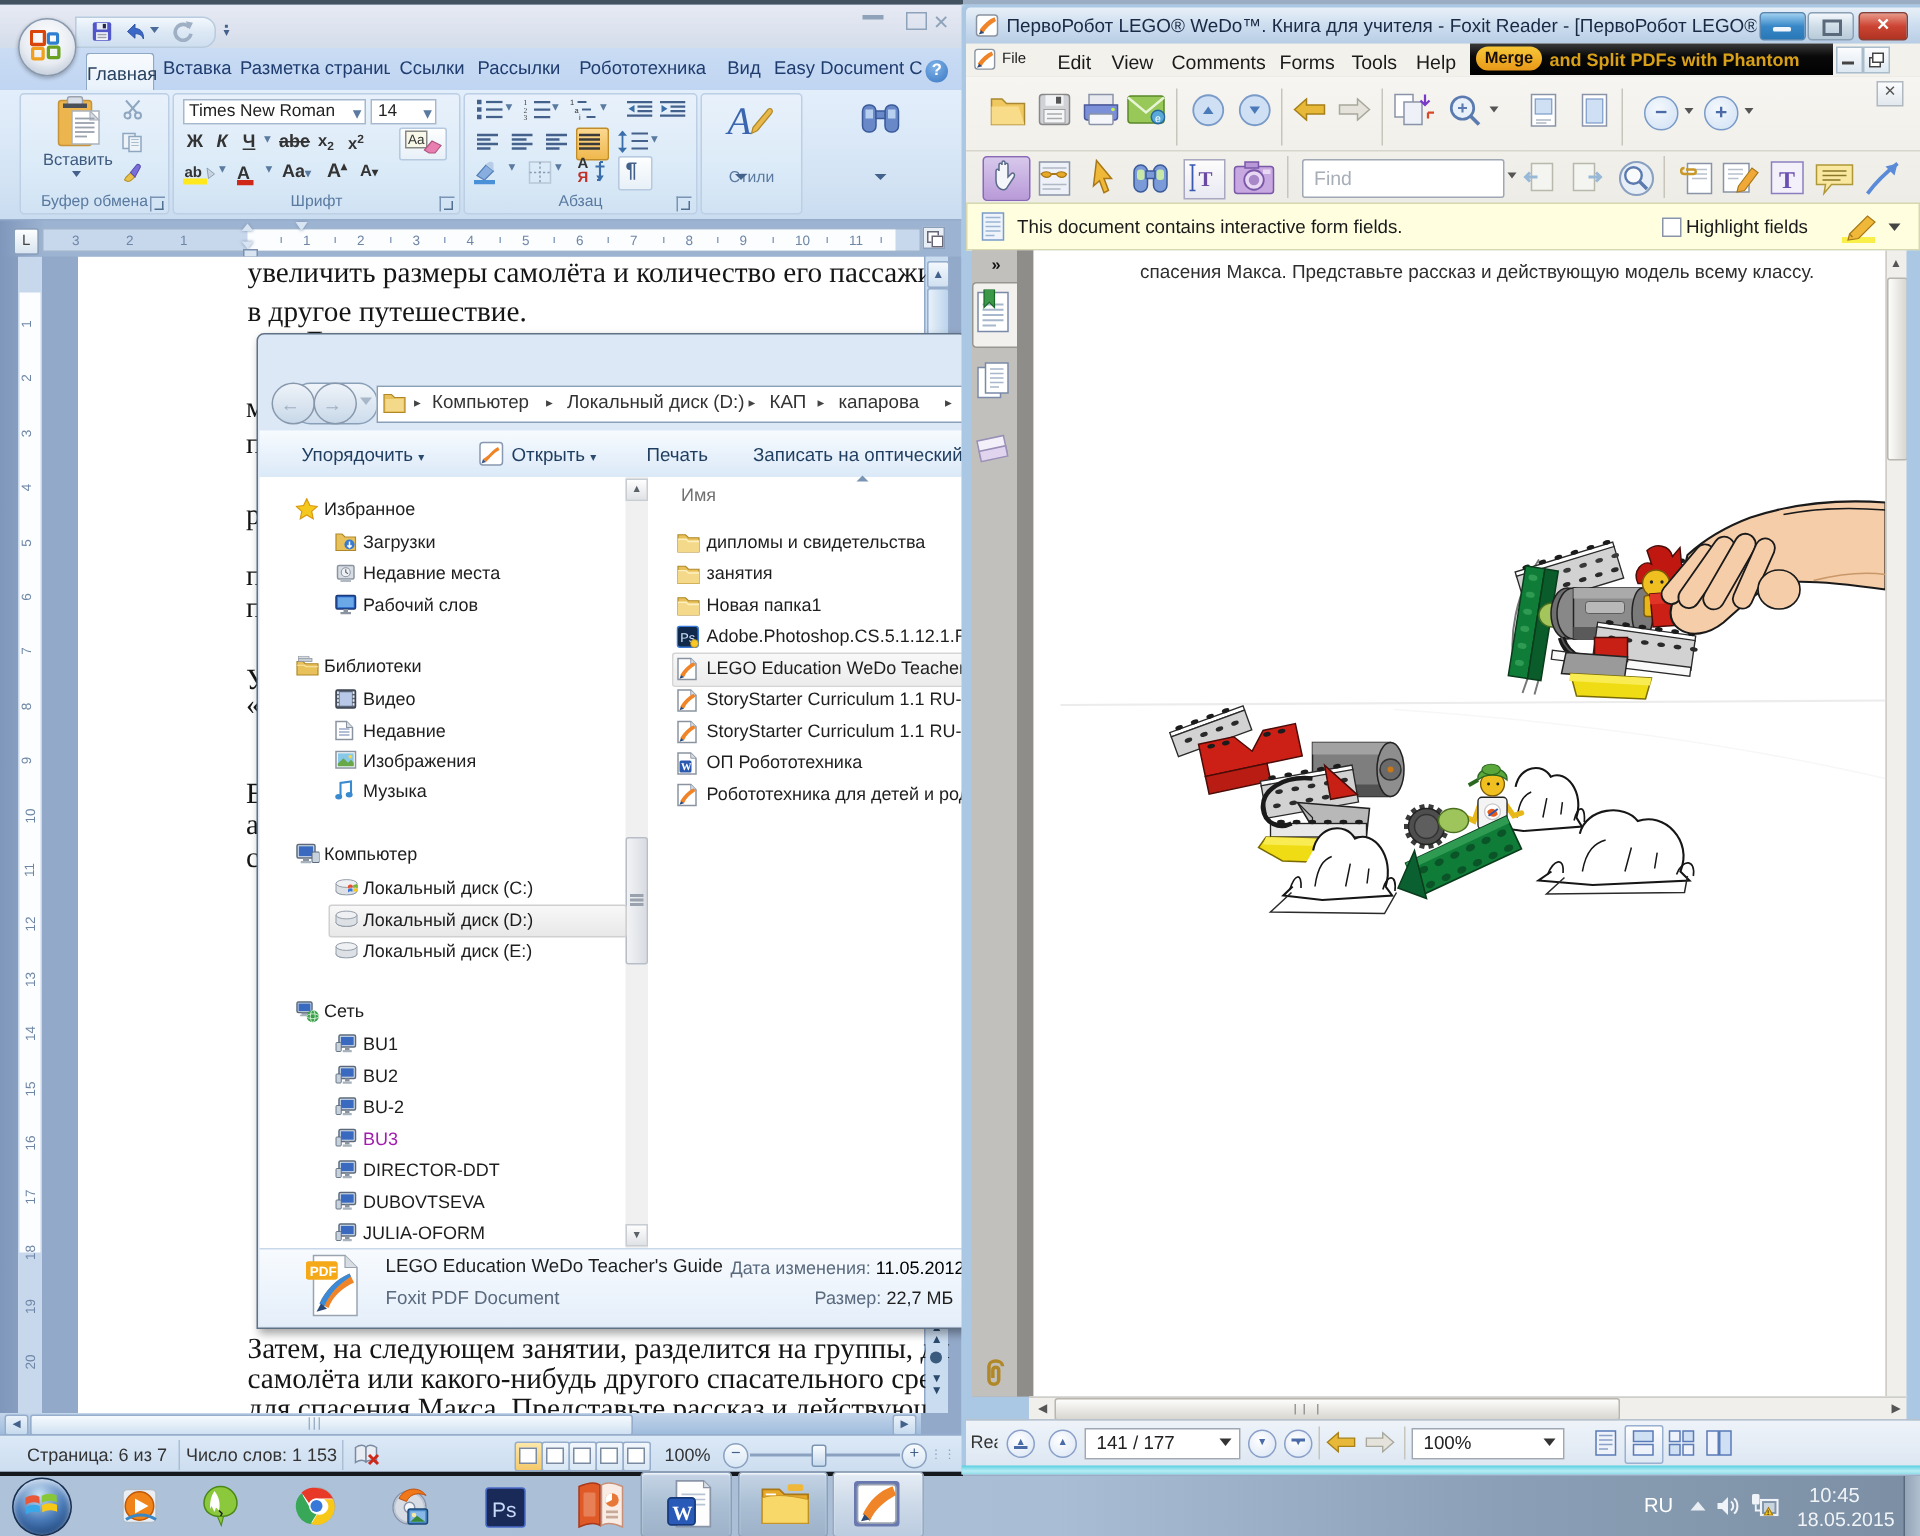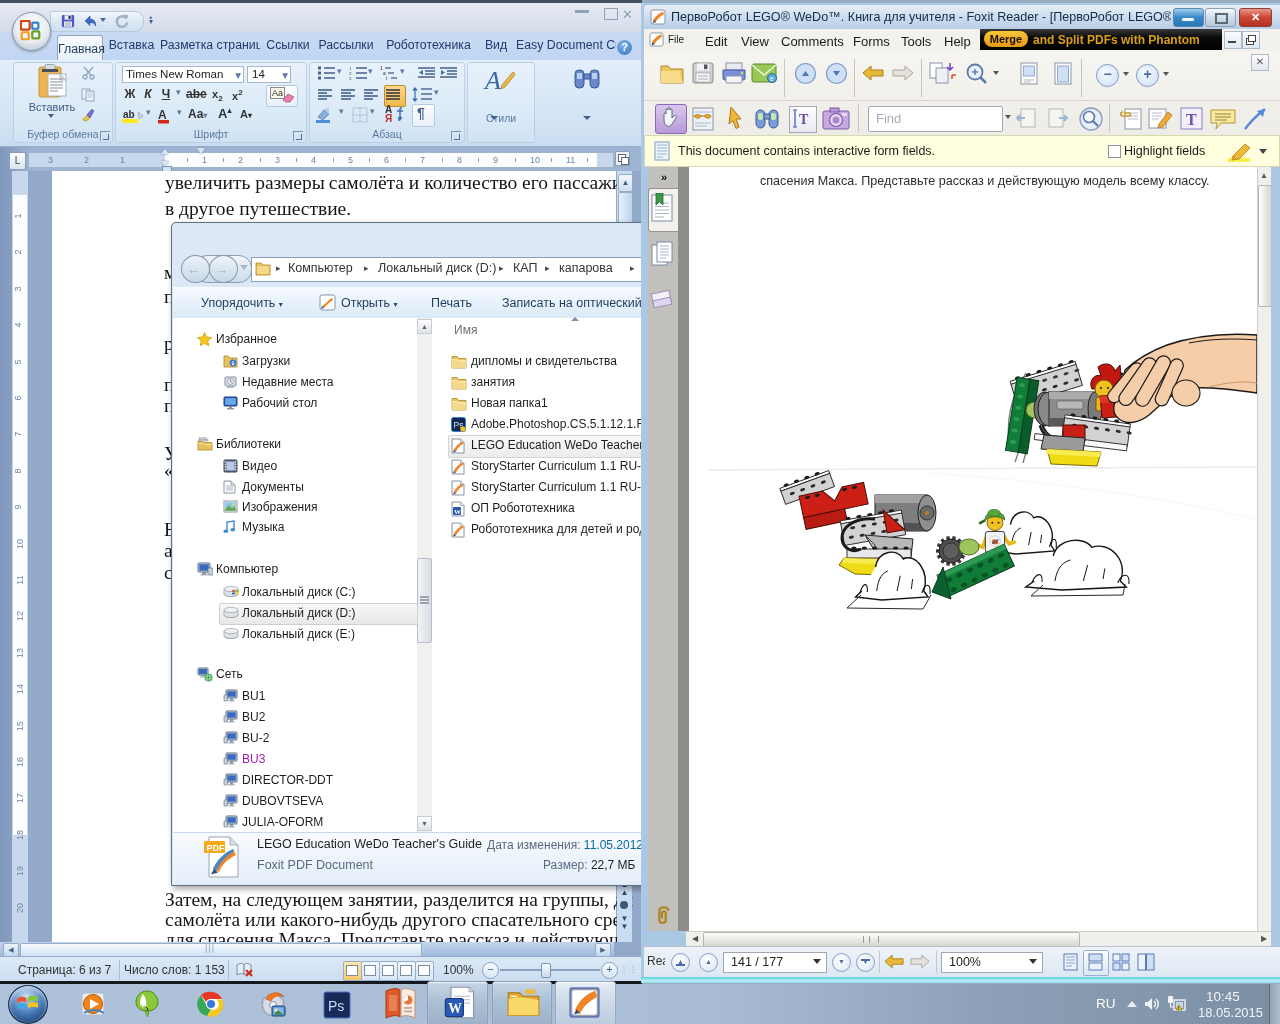--- a/index.html
+++ b/index.html
@@ -468,21 +468,21 @@
         <path d="M7.5 4.5 L7.5 6.5 L9 7.5" stroke="#667" stroke-width=".8" fill="none"></path>
         <rect x="4" y="11" width="7" height="2" fill="#b0b8c2"></rect>
       </svg>
 <div class="abs" style="left:70px;top:152px;font-size:12px;color:#1e1e1e;white-space:nowrap">Недавние места</div>
 <svg class="abs" style="left:51px;top:173px" width="15" height="14" viewBox="0 0 15 14">
         <rect x="1" y="1" width="13" height="9" rx="1" fill="#2a66c8" stroke="#1a3a78"></rect>
         <rect x="2.2" y="2.2" width="10.6" height="6.6" fill="#6aa8e8"></rect>
         <rect x="6" y="10" width="3" height="2" fill="#8a94a0"></rect>
         <rect x="4" y="12" width="7" height="1.5" fill="#8a94a0"></rect>
       </svg>
-<div class="abs" style="left:70px;top:173px;font-size:12px;color:#1e1e1e;white-space:nowrap">Рабочий стол</div>
+<div class="abs" style="left:70px;top:173px;font-size:12px;color:#1e1e1e;white-space:nowrap">Рабочий слов</div>
 <svg class="abs" style="left:25px;top:214px" width="16" height="14" viewBox="0 0 16 14">
         <path d="M1 4 L5 4 L6.5 5.5 L15 5.5 L15 13 L1 13 Z" fill="#e8c15a" stroke="#b08828" stroke-width=".8"></path>
         <rect x="2" y="2" width="9" height="2" fill="#c8cdd4" stroke="#8a94a0" stroke-width=".5"></rect>
         <rect x="2" y="0.5" width="7" height="1.5" fill="#d8dde4" stroke="#8a94a0" stroke-width=".4"></rect>
         <path d="M1 6.5 L6 6.5 L7 7.5 L15 7.5" fill="none" stroke="#f8e8a8" stroke-width=".8"></path>
       </svg>
 <div class="abs" style="left:44px;top:214px;font-size:12px;color:#1e1e1e;white-space:nowrap">Библиотеки</div>
 <svg class="abs" style="left:51px;top:236px" width="15" height="14" viewBox="0 0 15 14">
         <rect x="1" y="1" width="13" height="12" rx="1" fill="#5a6578" stroke="#3a4350"></rect>
         <rect x="3.4" y="2.5" width="8.2" height="9" fill="#b8c8e8"></rect>
@@ -500,21 +500,21 @@
 <div class="abs" style="left:70px;top:236px;font-size:12px;color:#1e1e1e;white-space:nowrap">Видео</div>
 <svg class="abs" style="left:51px;top:257px" width="13" height="14" viewBox="0 0 13 14">
         <path d="M1 1 L8 1 L12 5 L12 13 L1 13 Z" fill="#fff" stroke="#8a94a0"></path>
         <path d="M8 1 L8 5 L12 5" fill="#d8dde4" stroke="#8a94a0" stroke-width=".7"></path>
         <g stroke="#9aa8c8" stroke-width=".9">
           <line x1="3" y1="6" x2="10" y2="6"></line>
           <line x1="3" y1="8" x2="10" y2="8"></line>
           <line x1="3" y1="10" x2="10" y2="10"></line>
         </g>
       </svg>
-<div class="abs" style="left:70px;top:257px;font-size:12px;color:#1e1e1e;white-space:nowrap">Документы</div>
+<div class="abs" style="left:70px;top:257px;font-size:12px;color:#1e1e1e;white-space:nowrap">Недавние</div>
 <svg class="abs" style="left:51px;top:277px" width="15" height="13" viewBox="0 0 15 13">
         <rect x="1" y="1" width="13" height="11" fill="#fff" stroke="#8a94a0"></rect>
         <rect x="2.2" y="2.2" width="10.6" height="8.6" fill="#88c8e8"></rect>
         <path d="M2.2 9 L6 5.5 L9 8.5 L11 6.5 L12.8 8.5 L12.8 10.8 L2.2 10.8 Z" fill="#68a848"></path>
         <circle cx="10.5" cy="4.5" r="1.2" fill="#f8d848"></circle>
       </svg>
 <div class="abs" style="left:70px;top:277px;font-size:12px;color:#1e1e1e;white-space:nowrap">Изображения</div>
 <svg class="abs" style="left:51px;top:297px" width="13" height="14" viewBox="0 0 13 14">
         <path d="M4 11 L4 2 L11 1 L11 9.5" fill="none" stroke="#3a8ad0" stroke-width="1.4"></path>
         <ellipse cx="2.8" cy="11.2" rx="2.3" ry="1.8" fill="#3a8ad0"></ellipse>
@@ -690,21 +690,21 @@
         <path d="M6 1 L27 1 L35 9 L35 41 L6 41 Z" fill="#fff" stroke="#9aa4b0"></path>
         <path d="M27 1 L27 9 L35 9" fill="#d8dde4" stroke="#9aa4b0" stroke-width=".8"></path>
         <rect x="1" y="5" width="21" height="12" rx="1.5" fill="#f5a818"></rect>
         <rect x="1" y="5" width="21" height="12" rx="1.5" fill="#f5a818"></rect>
         <text x="3.5" y="14.5" font-size="9" font-weight="bold" fill="#fff" font-family="Liberation Sans">PDF</text>
         <path d="M10 33 C14 24 21 17 30 13 L33 19 C25 23 19 28 16 36 Z" fill="#f08428"></path>
         <path d="M10 33 C14 24 21 17 30 13 L31 15 C23 20 17 26 13 35 Z" fill="#3a8ad8"></path>
         <path d="M8 38.5 L15 36.5 L11 33 Z" fill="#2a4a7a"></path>
       </svg>
 <div class="abs" style="left:85px;top:614px;font-size:12.5px;color:#1e1e1e;white-space:nowrap">LEGO Education WeDo Teacher's Guide</div>
-<div class="abs" style="left:315px;top:615px;font-size:12px;color:#5a6a7e;white-space:nowrap">Дата изменения: <span style="color:#0369a1">11.05.2012</span></div>
+<div class="abs" style="left:315px;top:615px;font-size:12px;color:#5a6a7e;white-space:nowrap">Дата изменения: <span style="color:#000000">11.05.2012</span></div>
 <div class="abs" style="left:85px;top:635px;font-size:12.5px;color:#5a6a7e;white-space:nowrap">Foxit PDF Document</div>
 <div class="abs" style="left:371px;top:635px;font-size:12px;color:#5a6a7e;white-space:nowrap">Размер: <span style="color:#1e1e1e">22,7 МБ</span></div>
 </div>
 <div id="foxit">
 <div class="abs" style="left:0;top:0;width:639px;height:980px;background:#aac7e4;border-radius:4px 0 0 0"></div>
 <div class="abs" style="left:3px;top:2px;width:636px;height:24px;background:linear-gradient(#e8f0f8,#cfdff0 45%,#b8cde5);border-radius:3px 0 0 0"></div>
 <svg class="abs" style="left:9px;top:6px" width="16" height="16" viewBox="0 0 16 16">
         <rect x="1" y="1" width="14" height="14" rx="2" fill="#fff" stroke="#8a94a0"></rect>
         <path d="M3 11 C6 7 9 4 13 2.5 L14 5 C10 7.5 7 10 5.5 13.5 Z" fill="#f08428"></path>
         <path d="M2.5 14 L6 13 L4 11 Z" fill="#2a4a7a"></path>

